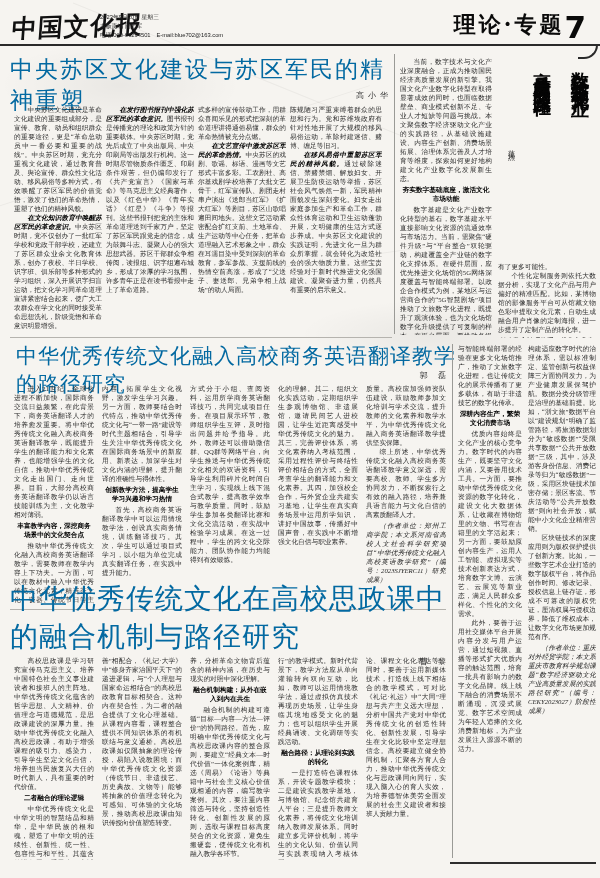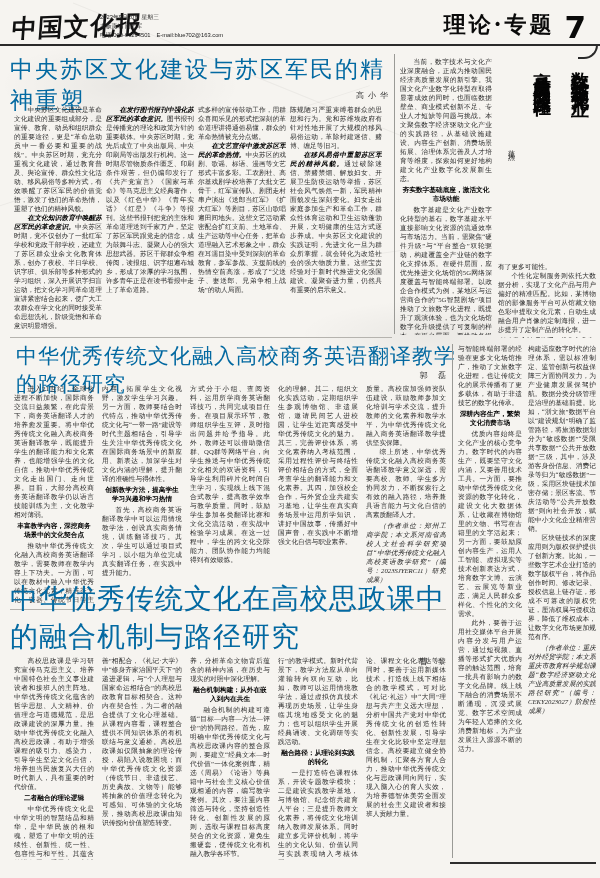--- a/index.html
+++ b/index.html
@@ -10,21 +10,21 @@
     color:#1d1d1d;
   }
   
   .streak{position:absolute;background:rgba(0,0,0,0.045);pointer-events:none}
   .soft{position:absolute;background:radial-gradient(closest-side,rgba(0,0,0,0.05),transparent);pointer-events:none}
 
   
   .masthead{position:absolute;left:12px;top:10px;font-family:"DejaVu Serif","Liberation Serif",serif;
     font-weight:bold;font-size:25px;letter-spacing:1px;transform:skewX(-6deg) rotate(-2deg);color:#111}
   .hinfo{position:absolute;left:100px;top:13px;font-size:5.8px;line-height:9px;color:#222}
-  .sectionwrap{position:absolute;right:14px;top:10px;display:flex;align-items:flex-end;gap:10px}
+  .sectionwrap{position:absolute;right:14px;top:10px;display:flex;align-items:flex-end;}
   .section{font-family:"DejaVu Serif","Liberation Serif",serif;font-weight:bold;font-size:22px;letter-spacing:3px;color:#0a0a0a}
   .pageno{font-family:"DejaVu Sans","Liberation Sans",sans-serif;font-weight:bold;font-size:31px;line-height:26px;color:#0a0a0a}
   .hrule{position:absolute;left:0;top:44px;width:600px;height:2px;background:#2a2a2a}
   .hcurl{position:absolute;left:578px;top:44px;width:18px;height:13px;
     border-right:2px solid #2a2a2a;border-bottom:2px solid #2a2a2a;border-bottom-right-radius:14px;background:transparent}
 
   
   .h1{position:absolute;text-align:left;font-weight:normal;color:#0369a1;font-family:"Liberation Sans","DejaVu Sans",sans-serif}
   .byline{position:absolute;text-align:right;font-size:8px;letter-spacing:4px;color:#333}
 

